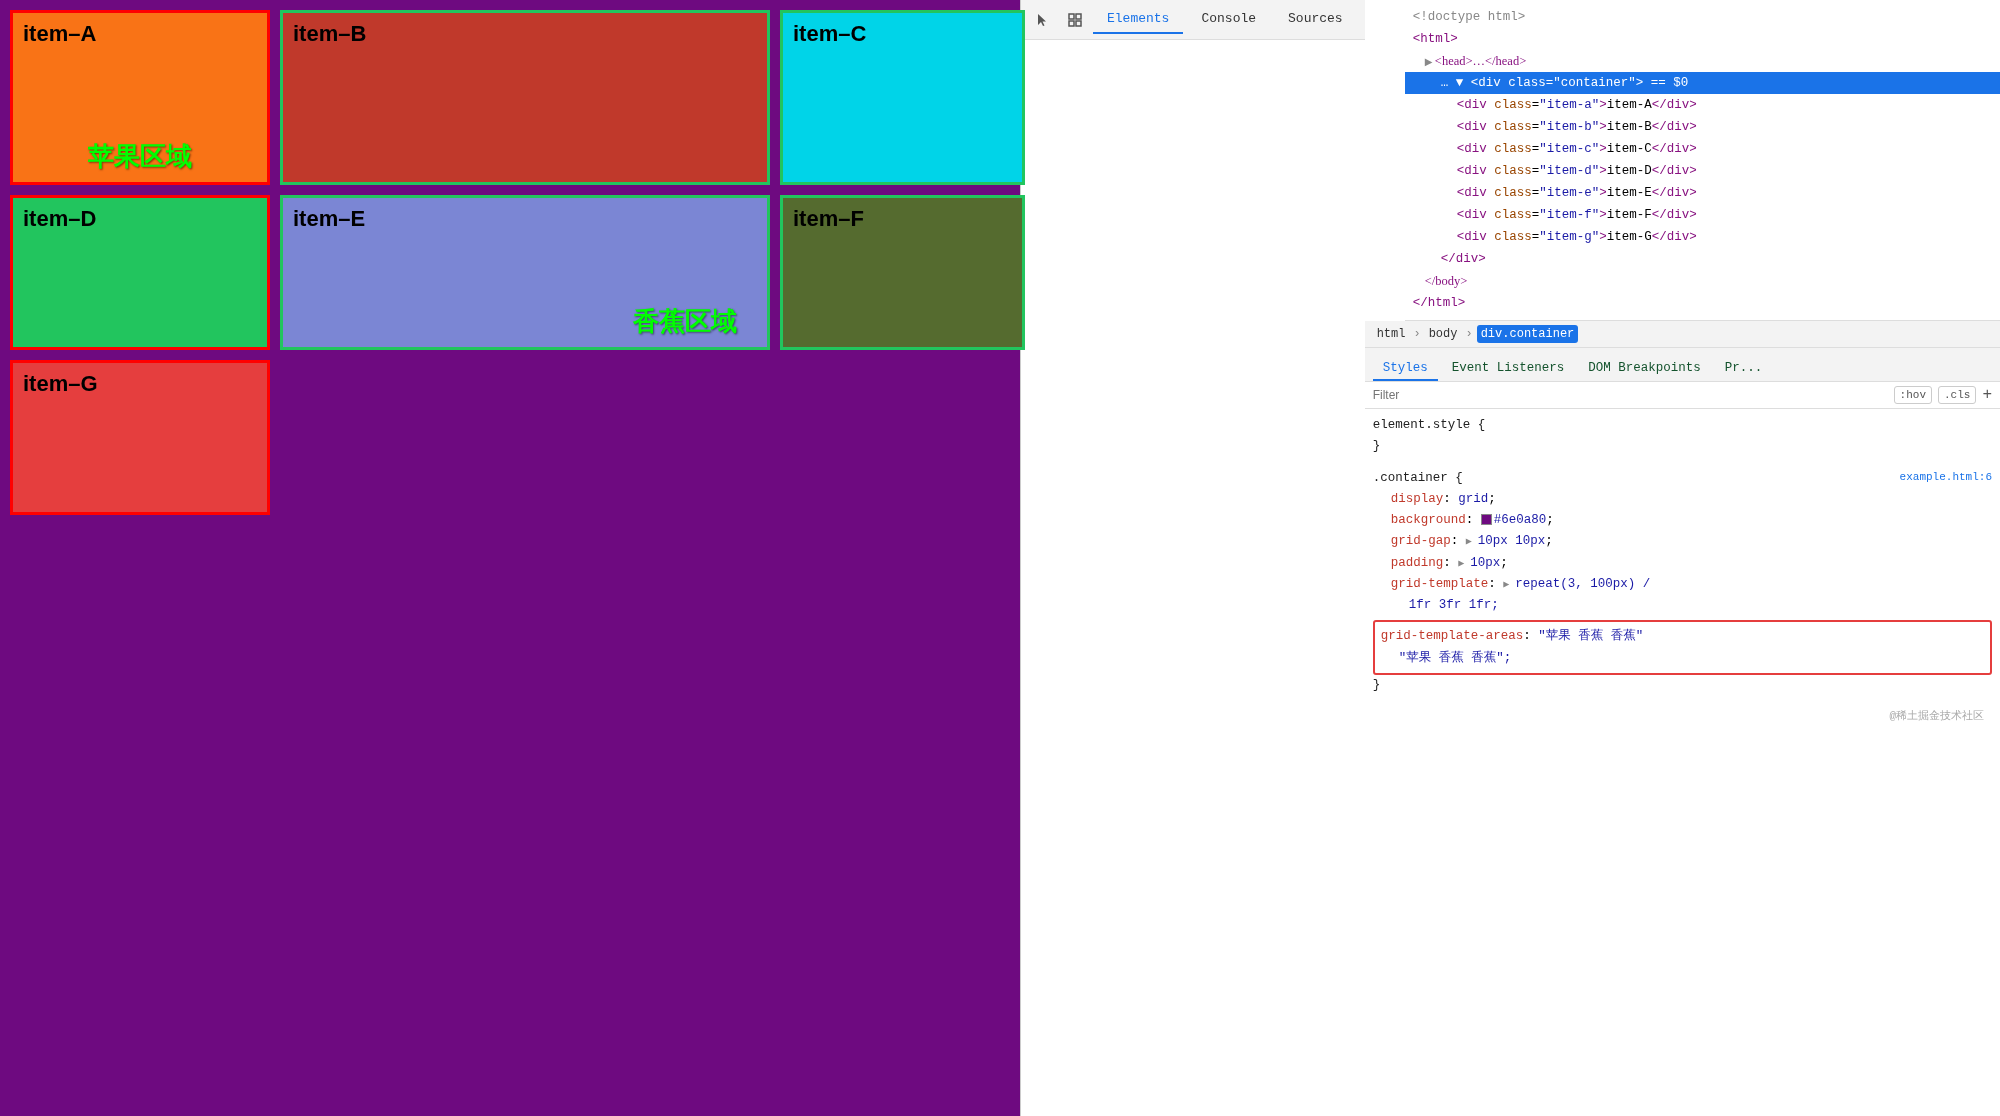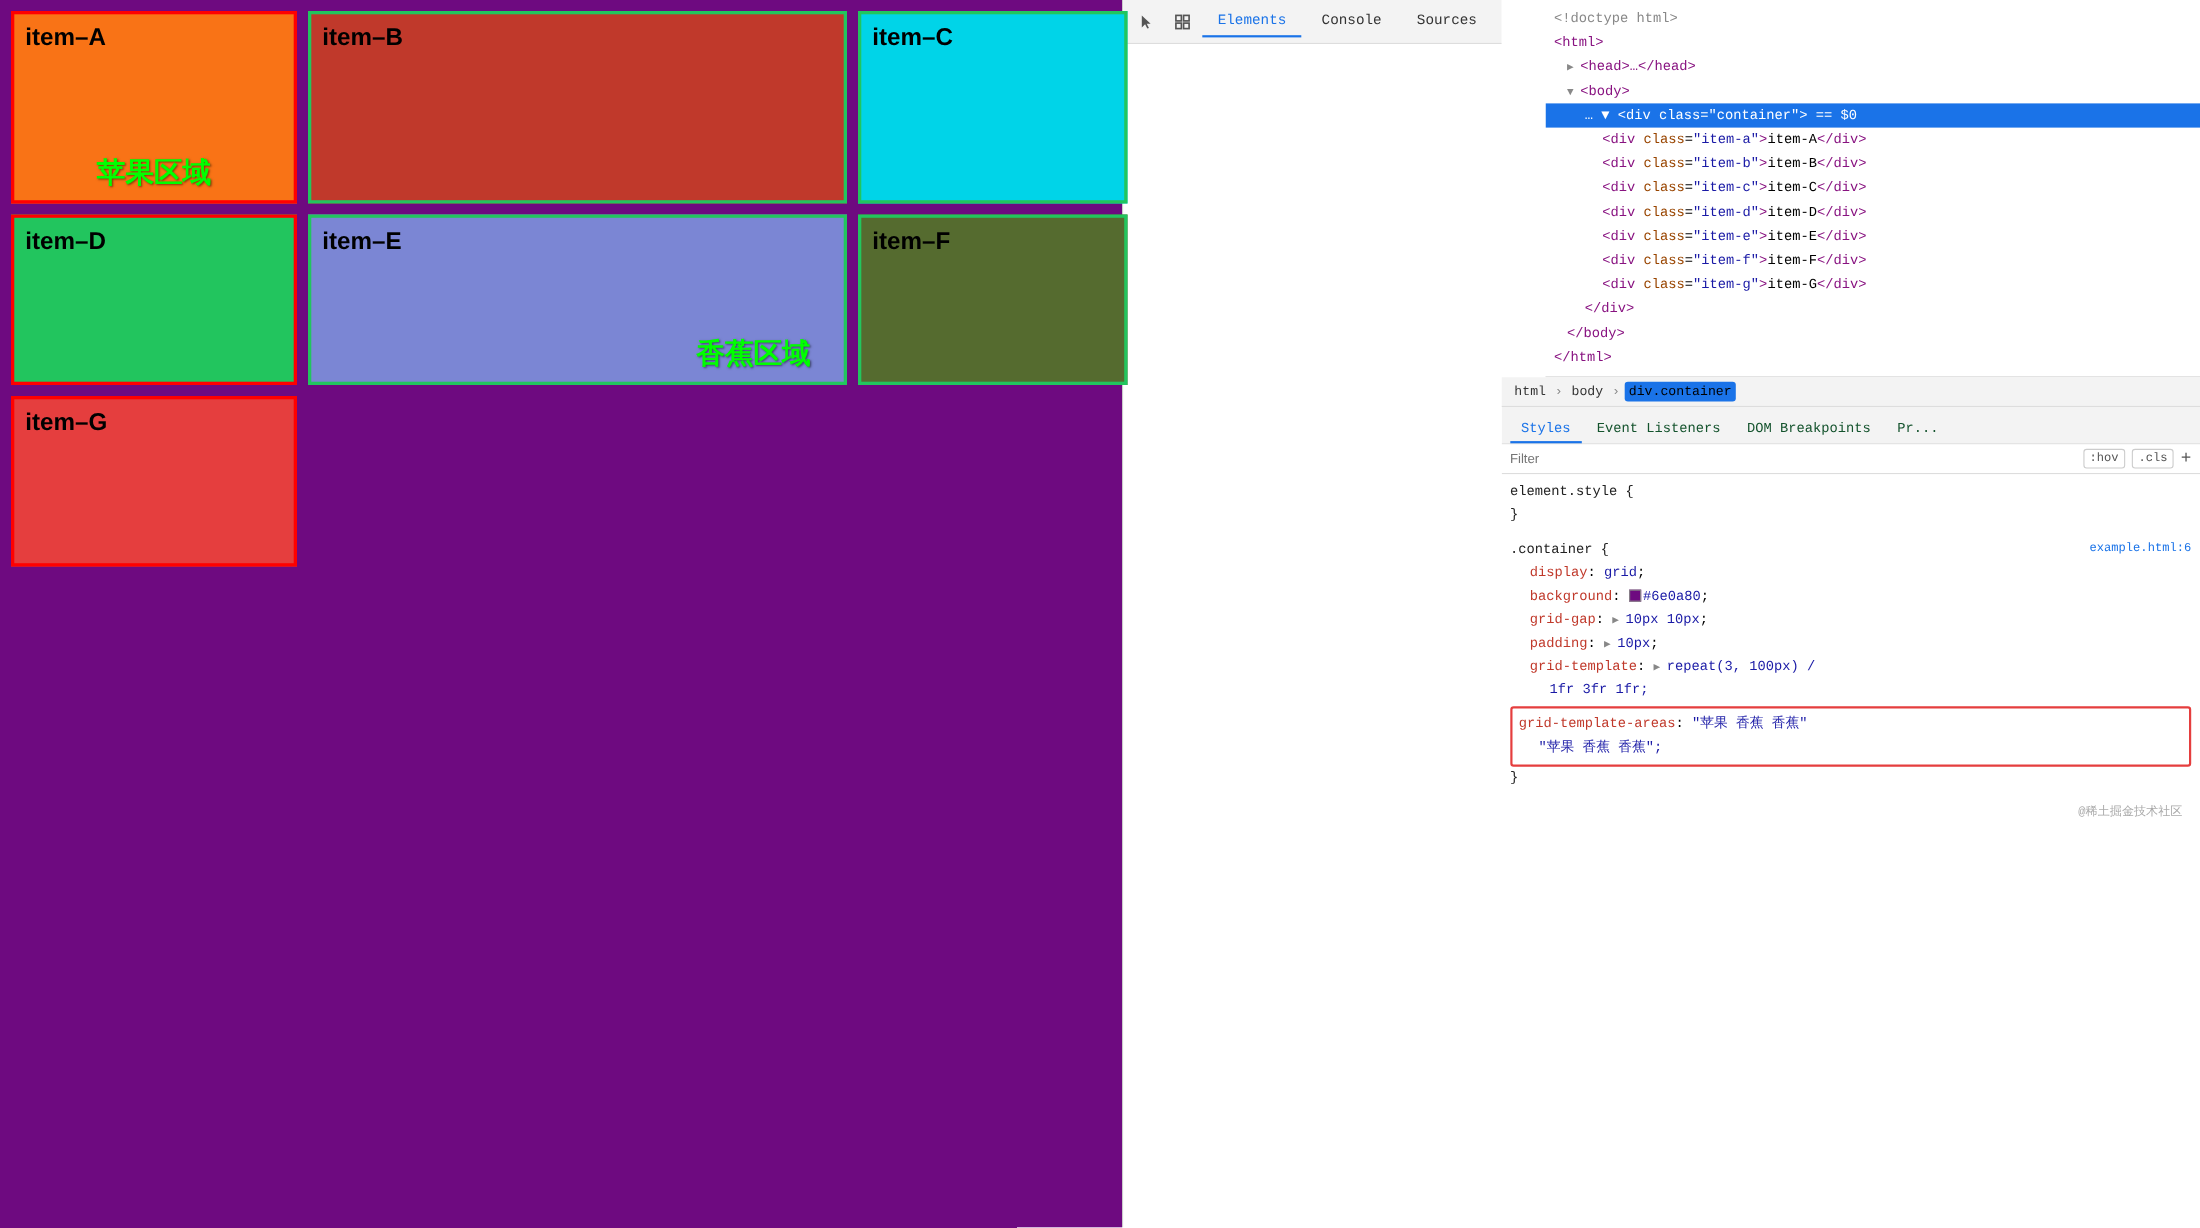--- a/index.html
+++ b/index.html
@@ -197,42 +197,42 @@
       color: #fff !important;
     }
 
     .tag { color: #881280; }
     .attr-name { color: #994500; }
     .attr-value { color: #1a1aa6; }
     .text-content { color: #000; }
     .comment { color: #888; }
     .eq-sign { color: #000; }
 
-    .indent-1 { padding-left: 20px; }
+    .indent-1 { padding-left: 20px; font-family: Liberation Serif, serif; }
     .indent-2 { padding-left: 36px; }
     .indent-3 { padding-left: 52px; }
 
     
     .breadcrumbs {
       display: flex;
       align-items: center;
       background: #f3f3f3;
       border-bottom: 1px solid #ddd;
       padding: 4px 8px;
       font-size: 12px;
       gap: 4px;
     }
 
     .breadcrumb-item {
       color: #333;
       cursor: pointer;
       padding: 2px 4px;
       border-radius: 2px;
     }
-    .breadcrumb-item.active { background: #1a73e8; color: #000000; border-radius: 3px; }
+    .breadcrumb-item.active { background: #1a73e8; color: #ffffff; border-radius: 3px; }
 
     .breadcrumb-sep { color: #888; }
 
     
     .styles-panel {
       flex: 1;
       display: flex;
       flex-direction: column;
       overflow: hidden;
     }
@@ -392,23 +392,20 @@
     <div class="dom-tree">
       <div class="dom-line">
         <span class="comment">&lt;!doctype html&gt;</span>
       </div>
       <div class="dom-line">
         <span class="tag">&lt;html&gt;</span>
       </div>
       <div class="dom-line indent-1">
         <span class="arrow">▶ </span><span class="tag">&lt;head&gt;…&lt;/head&gt;</span>
       </div>
-      <div class="dom-line indent-1">
-        <span class="arrow">▼ </span><span class="tag">&lt;body&gt;</span>
-      </div>
       <div class="dom-line indent-2 highlighted">
         <span>… </span><span>▼ </span><span class="tag">&lt;div </span><span class="attr-name">class</span><span class="eq-sign">=</span><span class="attr-value">"container"</span><span class="tag">&gt;</span><span> == $0</span>
       </div>
       <div class="dom-line indent-3">
         <span class="tag">&lt;div </span><span class="attr-name">class</span><span class="eq-sign">=</span><span class="attr-value">"item-a"</span><span class="tag">&gt;</span><span class="text-content">item-A</span><span class="tag">&lt;/div&gt;</span>
       </div>
       <div class="dom-line indent-3">
         <span class="tag">&lt;div </span><span class="attr-name">class</span><span class="eq-sign">=</span><span class="attr-value">"item-b"</span><span class="tag">&gt;</span><span class="text-content">item-B</span><span class="tag">&lt;/div&gt;</span>
       </div>
       <div class="dom-line indent-3">

